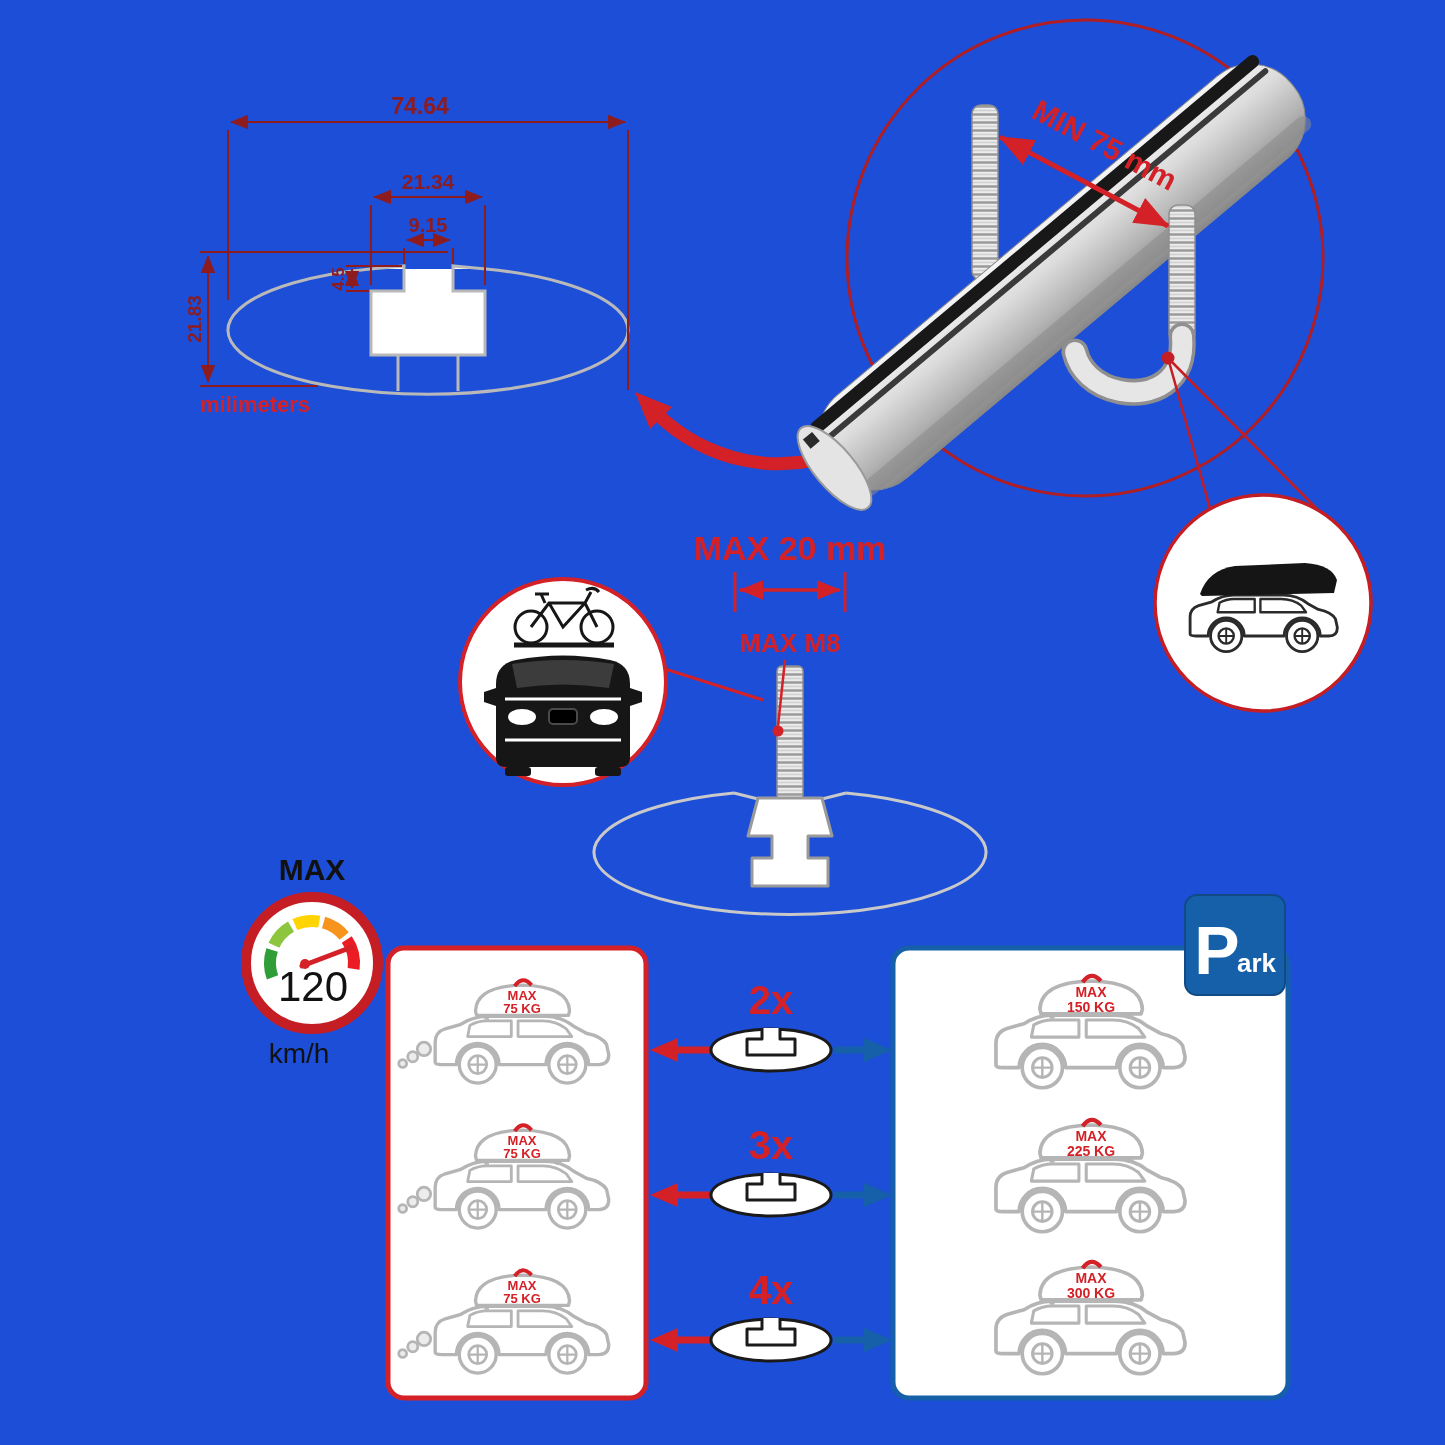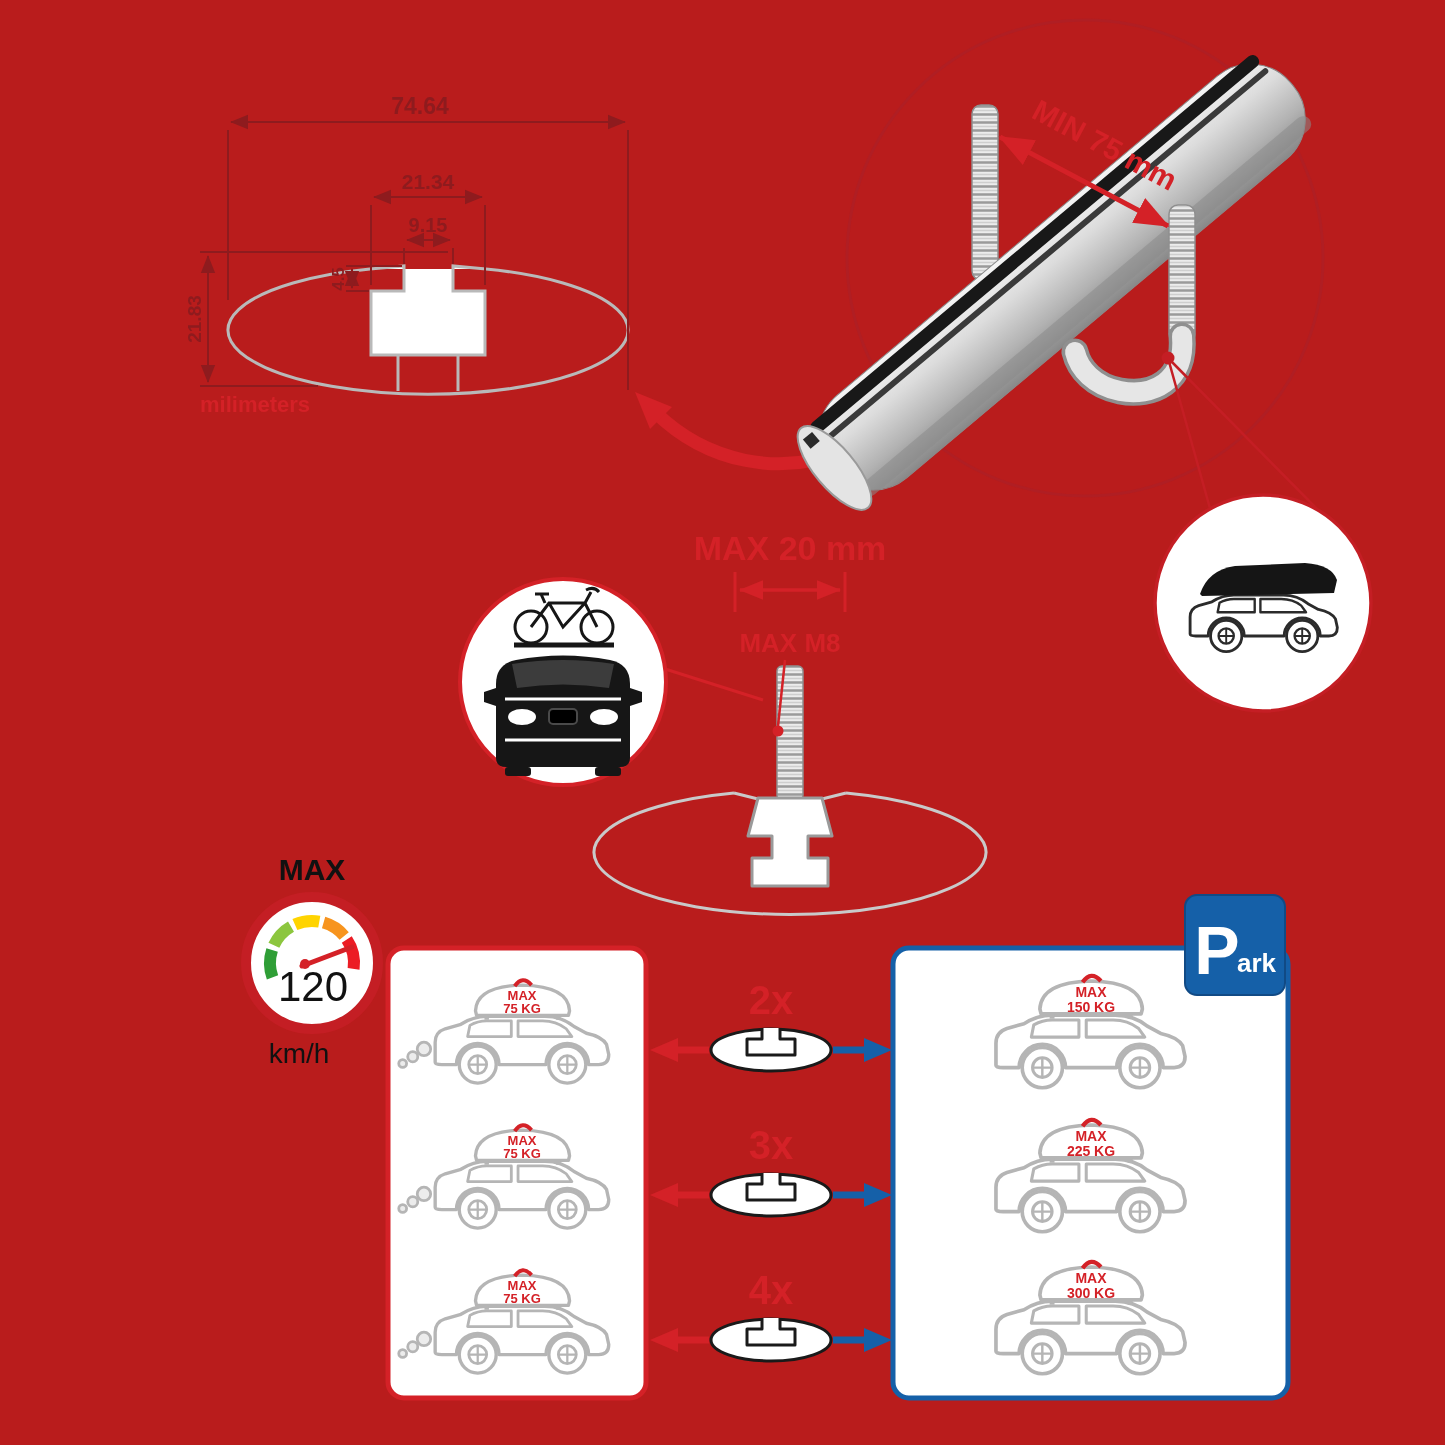--- a/index.html
+++ b/index.html
@@ -1,16 +1,16 @@
 <!DOCTYPE html>
 <html><head>
 <meta charset="utf-8">
 <style>
   html,body{margin:0;padding:0;background:#fff;}
-  #canvas{position:relative;width:1445px;height:1445px;background:#b91c1c;overflow:hidden;
+  #canvas{position:relative;width:1445px;height:1445px;background:#1d4ed8;overflow:hidden;
           font-family:"Liberation Sans",sans-serif;}
   svg{position:absolute;left:0;top:0;}
   symbol{overflow:visible;}
   text{font-family:"Liberation Sans",sans-serif;}
   .dimline{stroke:#8e1b1e;stroke-width:2;fill:none;}
   .dimtxt{fill:#8e1b1e;font-size:23px;font-weight:700;}
   .gray{stroke:#b9b9b9;stroke-width:3;}
   .redtxt{fill:#d42127;font-weight:700;}
   .bagtxt{fill:#d42127;font-weight:700;font-size:13px;text-anchor:middle;}
   .bagtxtR{fill:#d42127;font-weight:700;font-size:14px;text-anchor:middle;}

